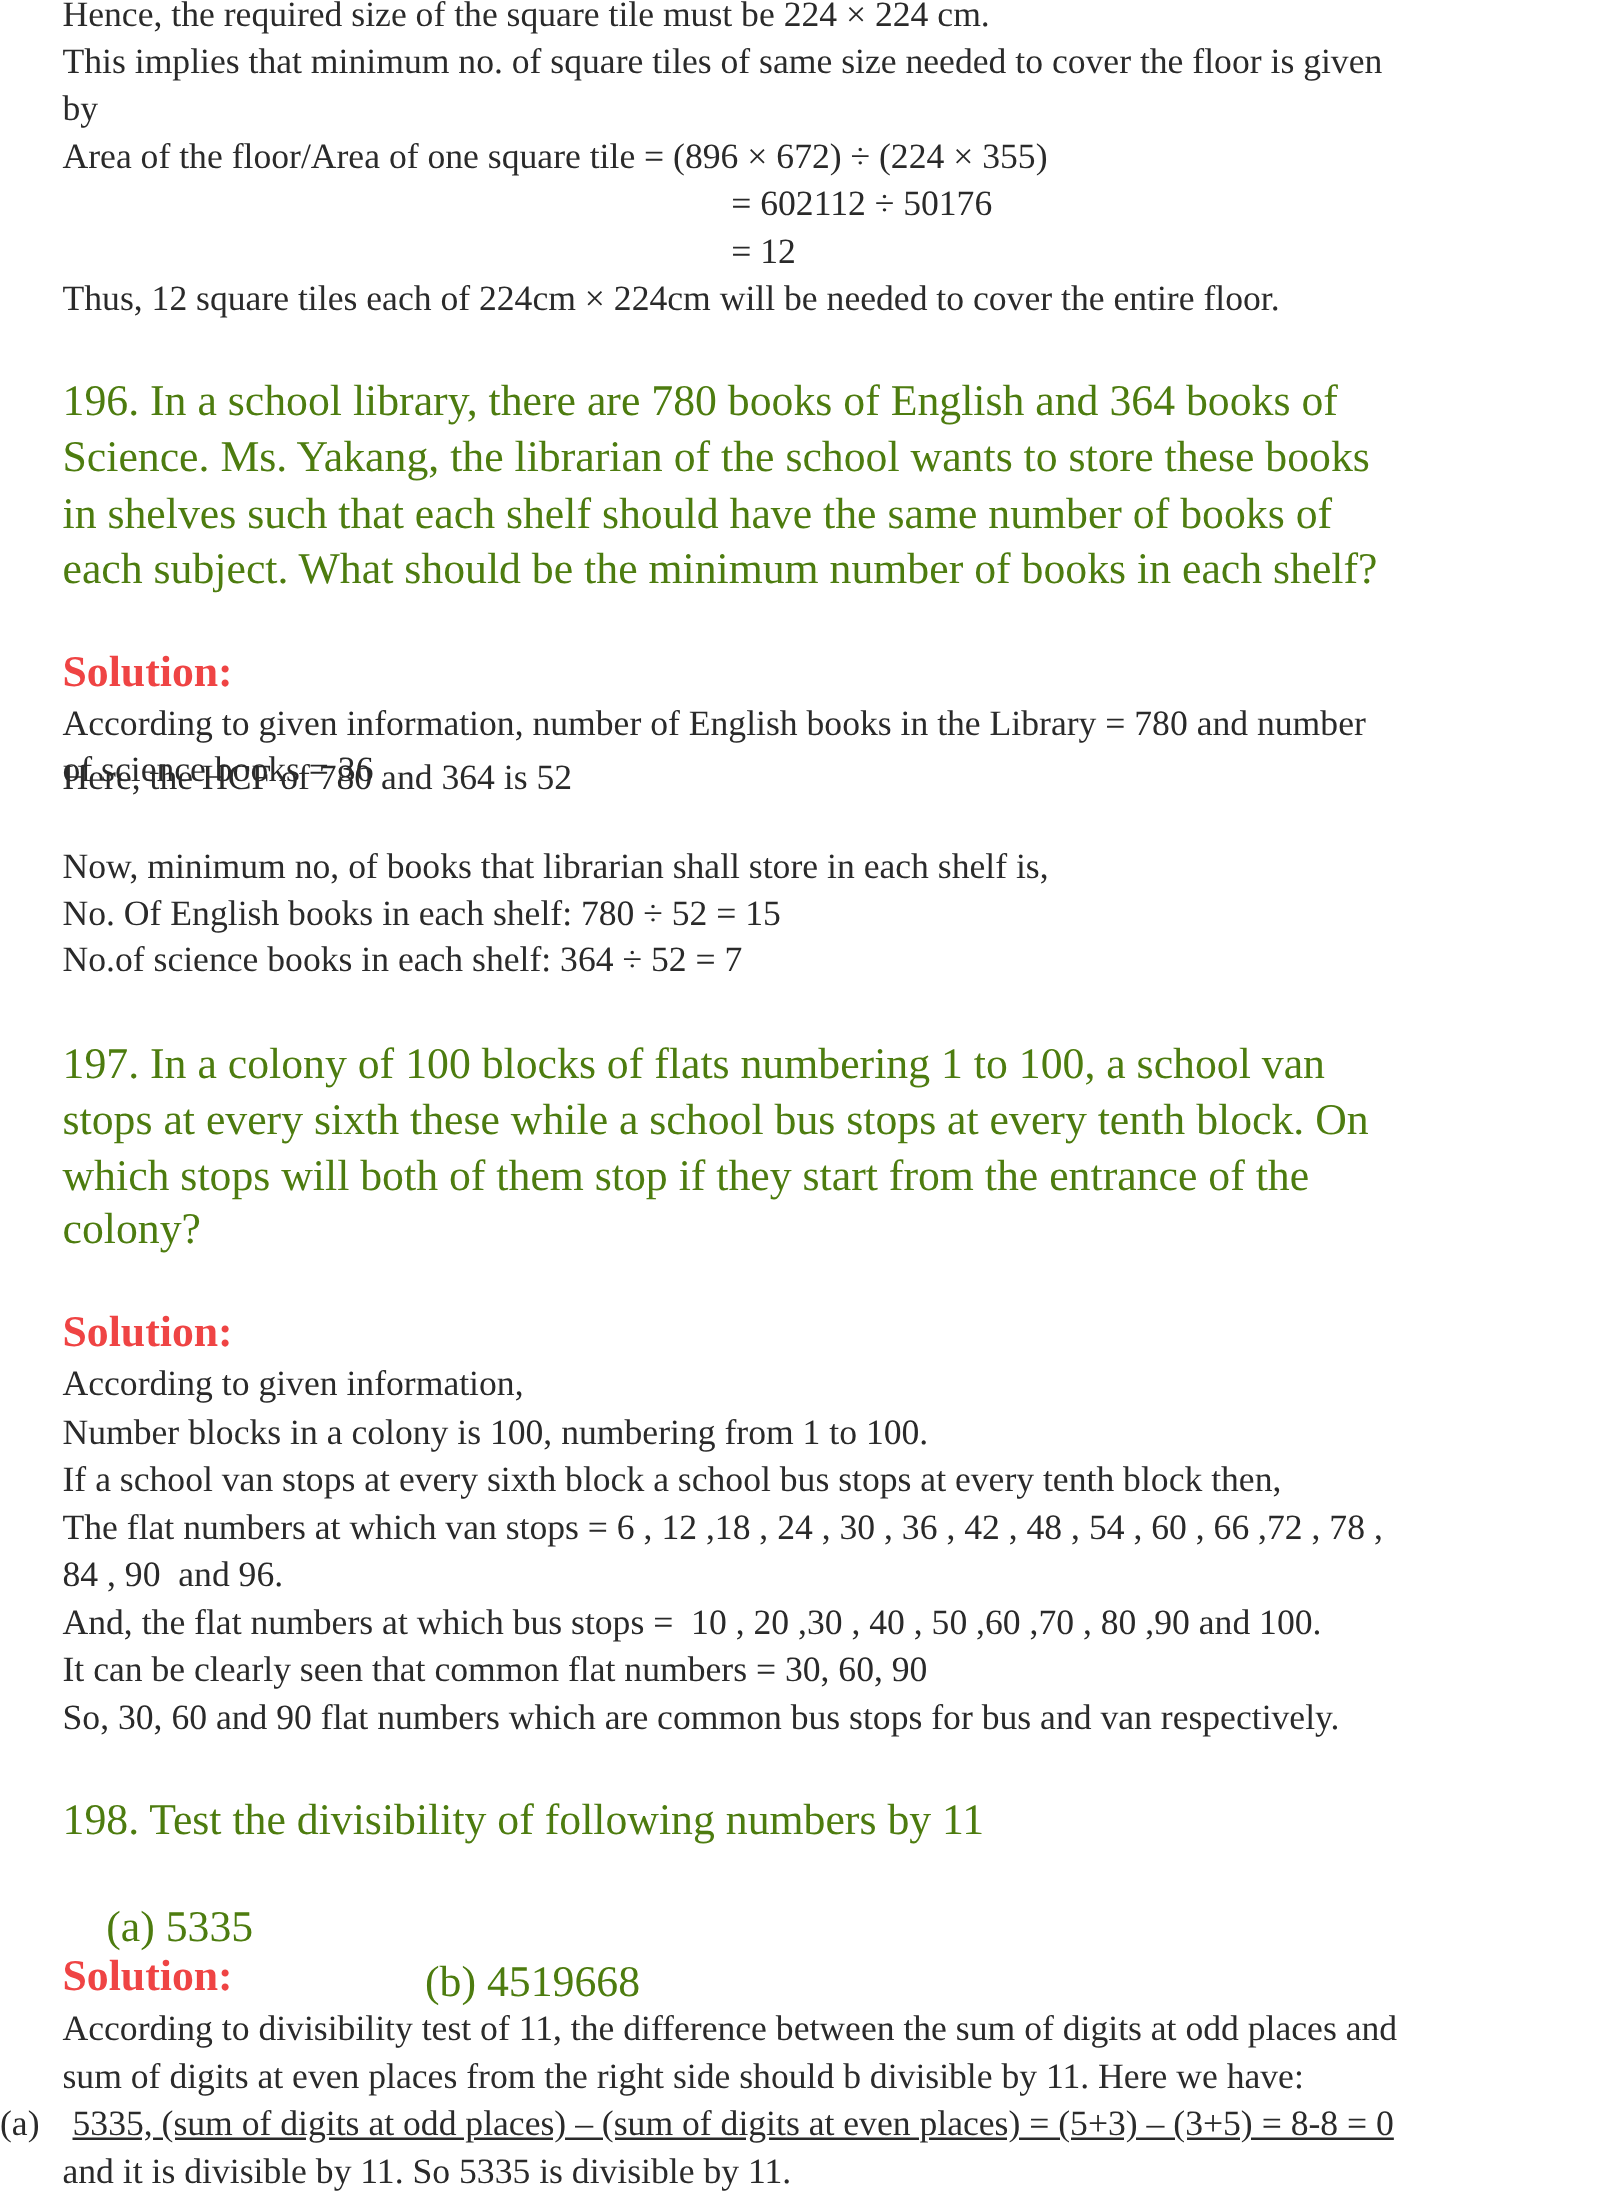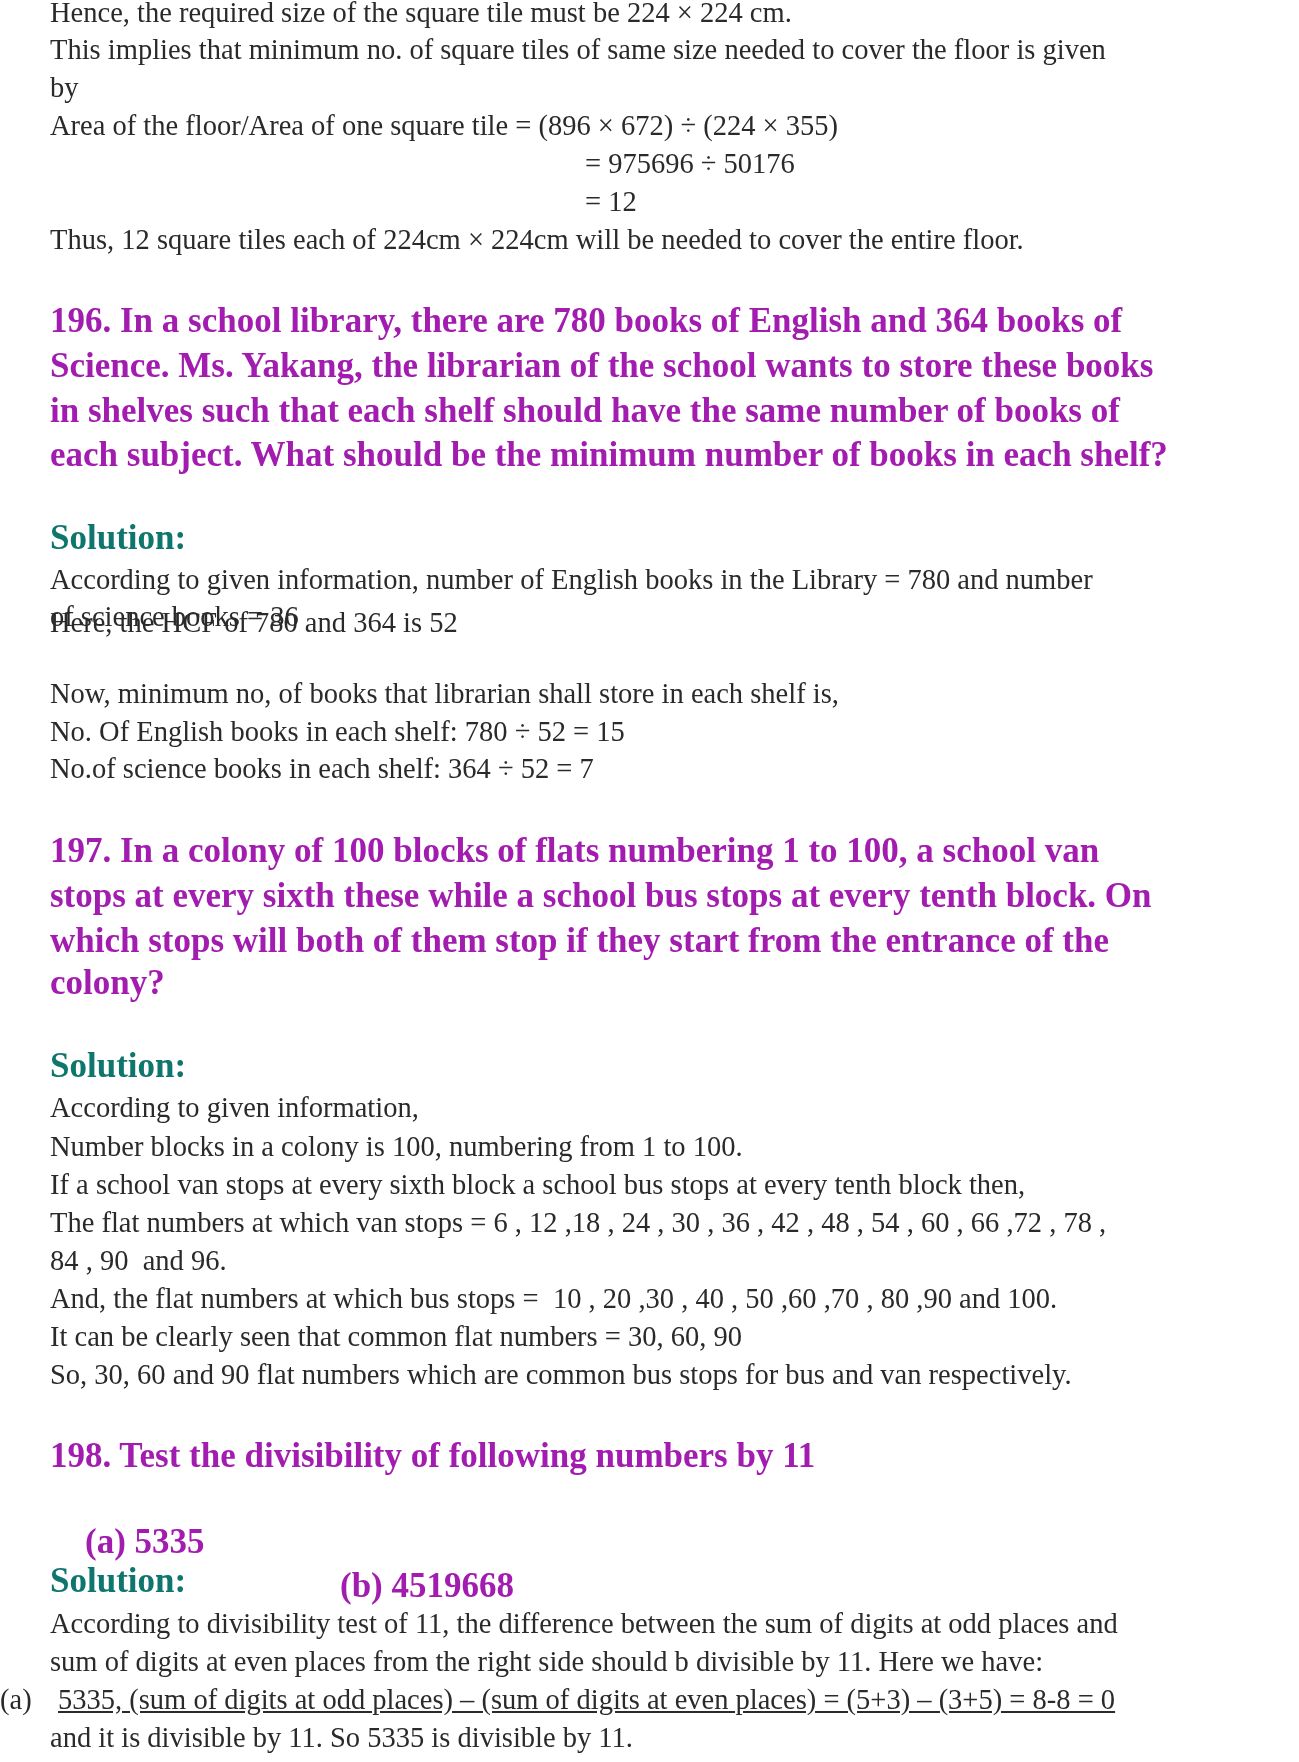--- a/index.html
+++ b/index.html
@@ -7,41 +7,41 @@
     width: 1299px; height: 1762px; position: relative; overflow: hidden;
     font-family: "Liberation Serif", "DejaVu Serif", serif;
     color: #2a2a2a;
   }
   .line {
     position: absolute; left: 50px; white-space: pre;
     font-size: 28.5px; line-height: 38px; height: 38px;
   }
   .hline {
     position: absolute; left: 50px; white-space: pre;
-    font-size: 35px; font-weight: bold; line-height: 44px; height: 44px;
-    color: #a21caf;
+    font-size: 35px; font-weight: normal; line-height: 44px; height: 44px;
+    color: #4d7c0f;
   }
   .sol {
     position: absolute; left: 50px; white-space: pre;
     font-size: 35px; font-weight: bold; line-height: 44px; height: 44px;
-    color: #0f766e;
+    color: #ef4444;
   }
   .indent { left: 585px; }
   .marker { position: absolute; left: 0px; font-size: 28.5px; line-height: 38px; white-space: pre; }
   .optb { position: absolute; left: 290px; }
 </style>
 </head>
 <body>
 
 <div>
   <div class="line" style="top:-6px">Hence, the required size of the square tile must be 224 × 224 cm.</div>
   <div class="line" style="top:31px">This implies that minimum no. of square tiles of same size needed to cover the floor is given</div>
   <div class="line" style="top:69px">by</div>
   <div class="line" style="top:107px">Area of the floor/Area of one square tile = (896 × 672) ÷ (224 × 355)</div>
-  <div class="line indent" style="top:145px">= 975696 ÷ 50176</div>
+  <div class="line indent" style="top:145px">= 602112 ÷ 50176</div>
   <div class="line indent" style="top:183px">= 12</div>
   <div class="line" style="top:221px">Thus, 12 square tiles each of 224cm × 224cm will be needed to cover the entire floor.</div>
 </div>
 
 <div>
   <div class="hline" style="top:299px">196. In a school library, there are 780 books of English and 364 books of</div>
   <div class="hline" style="top:344px">Science. Ms. Yakang, the librarian of the school wants to store these books</div>
   <div class="hline" style="top:389px">in shelves such that each shelf should have the same number of books of</div>
   <div class="hline" style="top:433px">each subject. What should be the minimum number of books in each shelf?</div>
   <div class="sol" style="top:516px">Solution:</div>

